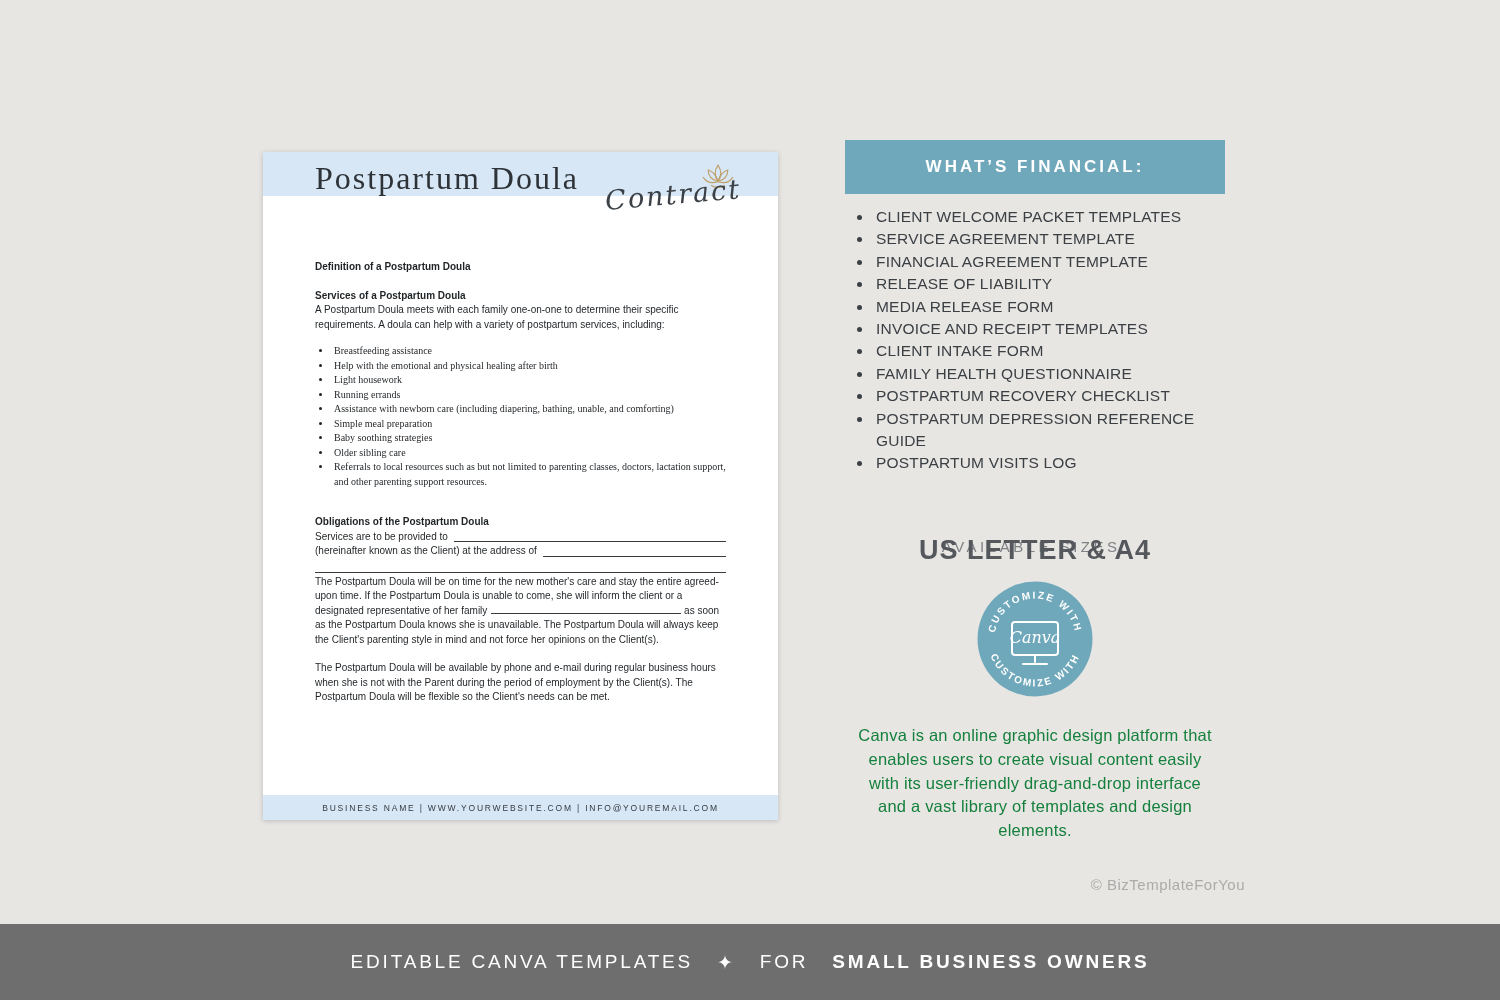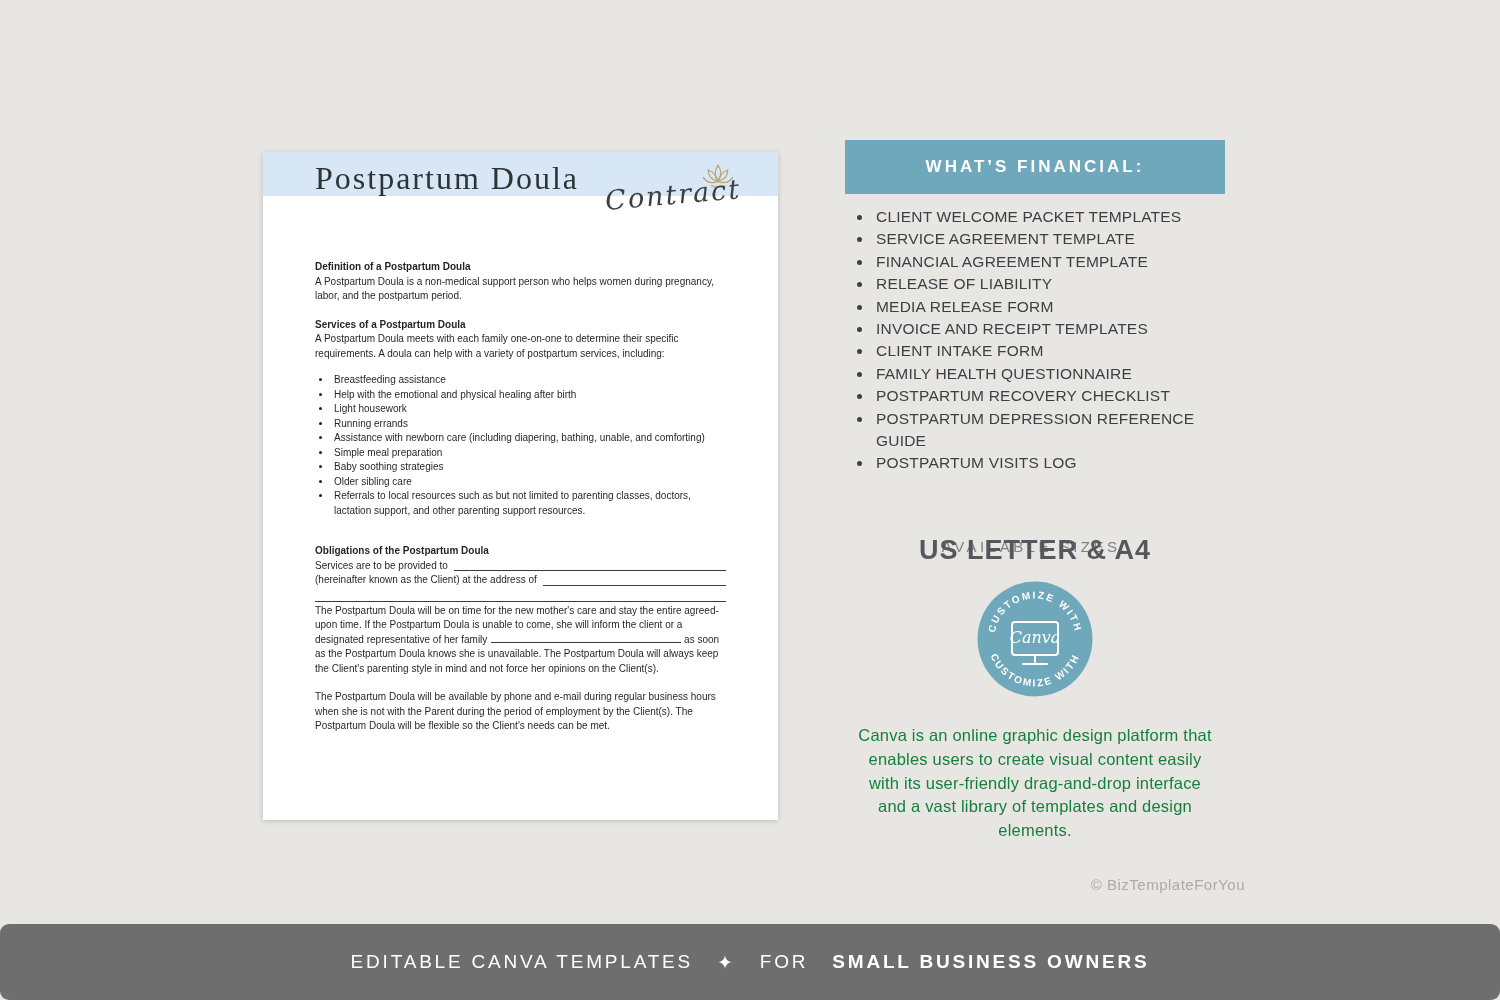--- a/index.html
+++ b/index.html
@@ -30,21 +30,21 @@
 
   .doc-body{
     position:absolute;left:52px;right:52px;top:108px;
     font-size:10px;line-height:14.5px;color:#1f2326;
   }
   .doc-h{font-weight:bold;}
   .doc-p{margin:0;}
   .sec{margin:0;}
   .sec-services{margin-top:14px;}
   ul.doc-bullets{margin:12px 0 0 0;padding-left:17px;}
-  ul.doc-bullets li{padding-left:2px;}
+  ul.doc-bullets li{padding-left:2px;font-family:Liberation Serif, serif;}
   .sec-obligations{margin-top:26px;}
   .fill-row{display:flex;align-items:flex-end;}
   .fill{flex:1;border-bottom:1px solid #3a3a3a;margin:0 0 2px 6px;height:1px;}
   .full-line{border-bottom:1px solid #3a3a3a;height:13px;margin-bottom:2px;}
   .inline-fill{display:inline-block;width:190px;border-bottom:1px solid #3a3a3a;height:8px;margin-left:4px;}
   .obl-para2{margin-top:14px;}
   .doc-footer{
     position:absolute;bottom:0;left:0;right:0;height:25px;background:#d8e7f6;
     display:flex;align-items:center;justify-content:center;
     font-size:8.5px;letter-spacing:1.8px;color:#343a40;white-space:nowrap;
@@ -82,21 +82,21 @@
 
   .watermark{
     position:absolute;left:845px;top:876px;width:400px;text-align:right;
     color:#ababab;font-size:15px;letter-spacing:.5px;
   }
 
   
   .bottom-bar{
     position:absolute;left:0;bottom:0;width:100%;height:76px;background:#6e6e6e;
     display:flex;align-items:center;justify-content:center;gap:24px;
-    color:#ffffff;font-size:19px;letter-spacing:2.8px;white-space:nowrap;border-radius:9px;
+    color:#ffffff;font-size:19px;letter-spacing:2.8px;white-space:nowrap;
   }
   .bottom-bar .bold{font-weight:bold;}
 </style>
 </head>
 <body>
 
 <div>
 
   <div class="doc-page">
     <div class="doc-header">
@@ -110,21 +110,20 @@
           <path d="M40 18 C36 24 30 26 22 23"></path>
           <path d="M14 28 C18 31 26 31 30 28"></path>
         </g>
       </svg>
     </div>
     <div class="doc-script">Contract</div>
 
     <div class="doc-body">
       <div class="sec sec-definition">
         <div class="doc-h">Definition of a Postpartum Doula</div>
-        <p class="doc-p">A Postpartum Doula is a non-medical support person who helps women during pregnancy, labor, and the postpartum period.</p>
       </div>
 
       <div class="sec sec-services">
         <div class="doc-h">Services of a Postpartum Doula</div>
         <p class="doc-p">A Postpartum Doula meets with each family one-on-one to determine their specific requirements. A doula can help with a variety of postpartum services, including:</p>
         <ul class="doc-bullets">
           <li>Breastfeeding assistance</li>
           <li>Help with the emotional and physical healing after birth</li>
           <li>Light housework</li>
           <li>Running errands</li>
@@ -148,20 +147,23 @@
         </div>
         <div class="full-line"></div>
         <p class="doc-p obl-para1">
           <span>The Postpartum Doula will be on time for the new mother's care and stay the entire agreed-upon time. If the Postpartum Doula is unable to come, she will inform the client or a designated representative of her family</span><span class="inline-fill"></span>
           <span>as soon as the Postpartum Doula knows she is unavailable. The Postpartum Doula will always keep the Client's parenting style in mind and not force her opinions on the Client(s).</span>
         </p>
         <p class="doc-p obl-para2">The Postpartum Doula will be available by phone and e-mail during regular business hours when she is not with the Parent during the period of employment by the Client(s). The Postpartum Doula will be flexible so the Client's needs can be met.</p>
       </div>
     </div>
 
+    <div class="doc-footer">
+      <span>BUSINESS NAME | WWW.YOURWEBSITE.COM | INFO@YOUREMAIL.COM</span>
+    </div>
   </div>
 
   <div class="included-header">
     <span>WHAT’S FINANCIAL:</span>
   </div>
 
   <ul class="included-list">
     <li>CLIENT WELCOME PACKET TEMPLATES</li>
     <li>SERVICE AGREEMENT TEMPLATE</li>
     <li>FINANCIAL AGREEMENT TEMPLATE</li>

